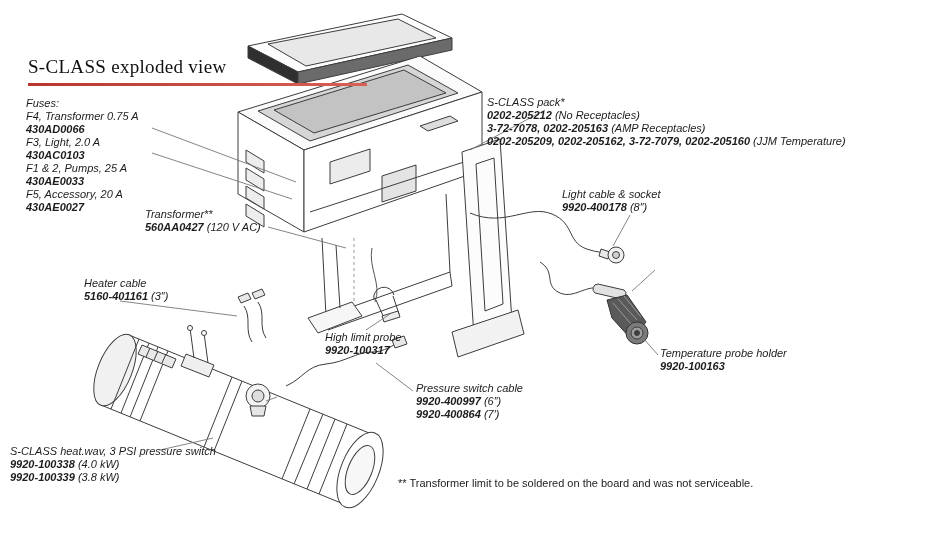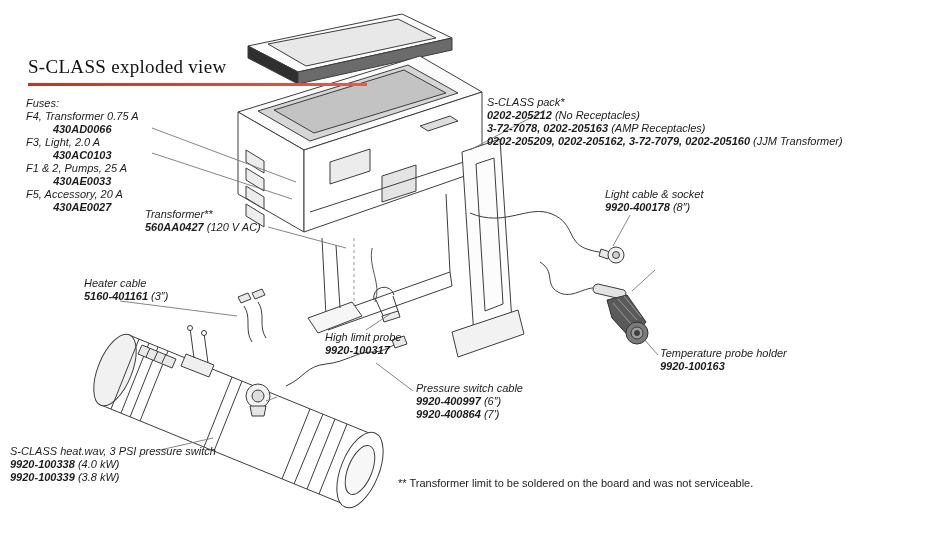--- a/index.html
+++ b/index.html
@@ -15,21 +15,21 @@
   }
   .rule {
     position:absolute; left:28px; top:83px; width:339px; height:3px;
     background:linear-gradient(to right,#b8372b,#d96055);
   }
   .label {
     position:absolute; font-size:11px; line-height:13px; color:#1c1c1c;
     white-space:nowrap;
     font-style:italic;
   }
-  .part { font-weight:bold;text-align:center; }
+  .part { font-weight:bold; }
   .footnote {
     position:absolute; left:398px; top:477px; font-size:11px; color:#1c1c1c;
     white-space:nowrap;
   }
   .diagram { position:absolute; left:0; top:0; }
 </style>
 </head>
 <body>
 
 <div class="canvas">
@@ -189,24 +189,24 @@
     <div>F1 &amp; 2, Pumps, 25 A</div>
     <div class="part">430AE0033</div>
     <div>F5, Accessory, 20 A</div>
     <div class="part">430AE0027</div>
   </div>
 
   <div class="label" style="left:487px; top:96px">
     <div>S-CLASS pack*</div>
     <div><span class="part">0202-205212</span><span> (No Receptacles)</span></div>
     <div><span class="part">3-72-7078, 0202-205163</span><span> (AMP Receptacles)</span></div>
-    <div><span class="part">0202-205209, 0202-205162, 3-72-7079, 0202-205160</span><span> (JJM Transformer)</span></div>
-  </div>
-
-  <div class="label" style="left:605px; top:188px">
+    <div><span class="part">0202-205209, 0202-205162, 3-72-7079, 0202-205160</span><span> (JJM Temperature)</span></div>
+  </div>
+
+  <div class="label" style="left:562px; top:188px">
     <div>Light cable &amp; socket</div>
     <div><span class="part">9920-400178</span><span> (8″)</span></div>
   </div>
 
   <div class="label" style="left:145px; top:208px">
     <div>Transformer**</div>
     <div><span class="part">560AA0427</span><span> (120 V AC)</span></div>
   </div>
 
 

